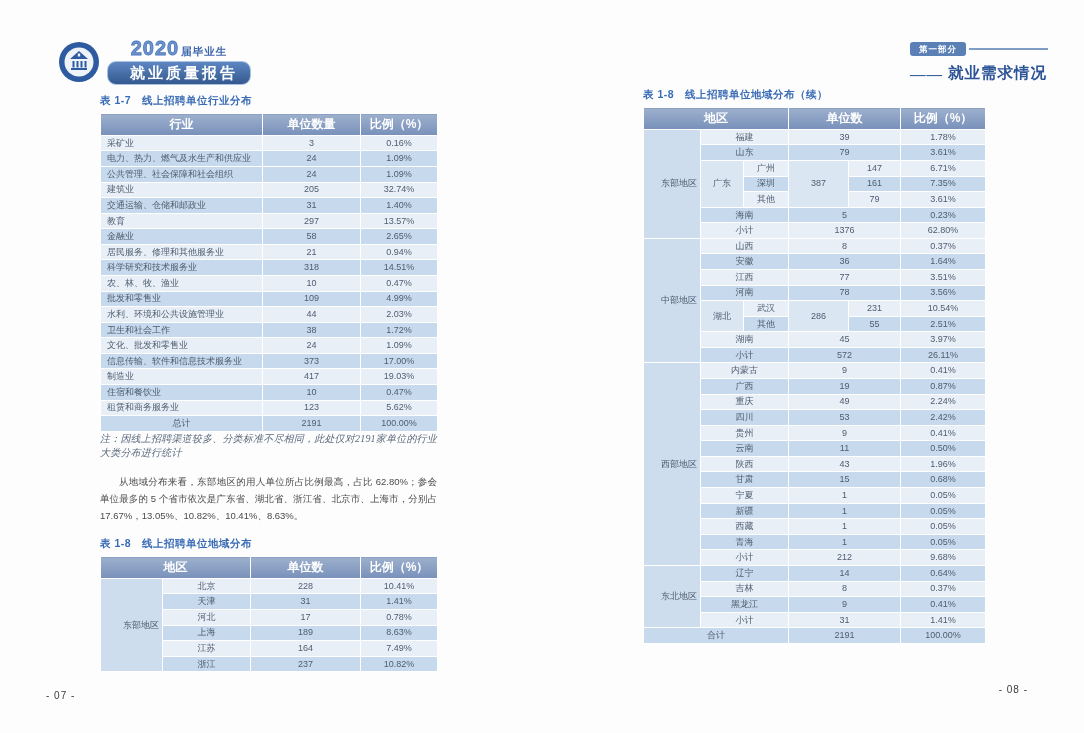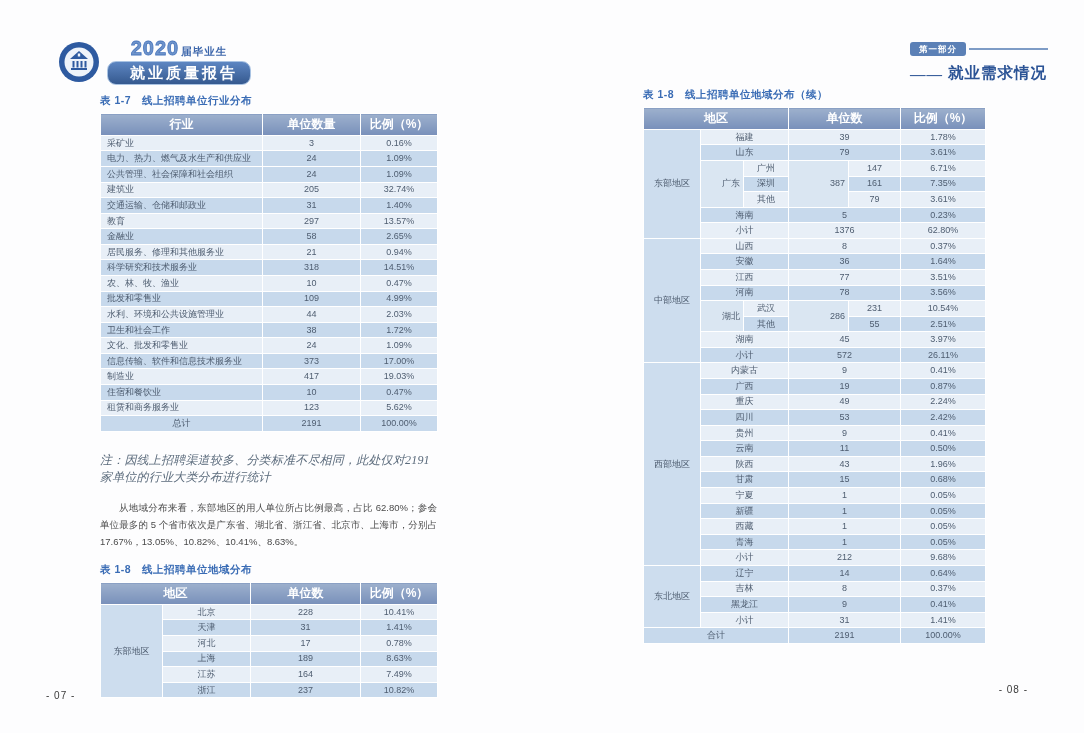--- a/index.html
+++ b/index.html
@@ -36,24 +36,24 @@
   .col-right{position:absolute;left:643px;top:88px;width:342px;}
   .tbl-title{text-align:left;color:#3a6cb5;font-weight:bold;font-size:10.5px;
     margin:0 0 5px 0;letter-spacing:0.5px;}
   table{border-collapse:collapse;width:100%;table-layout:fixed;}
   td,th{border:1.5px solid #fff;font-size:9px;color:#4e5d70;text-align:center;
     padding:1.9px 3px;line-height:1.2;overflow:hidden;white-space:nowrap;}
   th{background:linear-gradient(180deg,#9db0cd 0%,#7890ba 100%);color:#fff;
     font-weight:bold;font-size:12px;padding:3.2px 3px;}
   tr.rl>td{background:#e8eff7;}
   tr.rd>td{background:#c7d9ec;}
-  td.region{background:#cdddee !important;}
-  td.merge{background:#dae6f2 !important;text-align:right;}
+  td.region{background:#cdddee !important;text-align:right;}
+  td.merge{background:#dae6f2 !important;}
   .ind td.lft{text-align:left;padding-left:6px;}
-  .note{font-size:12px;color:#5b6b7c;font-style:italic;margin-top:20px;
+  .note{font-size:10px;color:#5b6b7c;font-style:italic;margin-top:0;
     font-family:"Liberation Serif","DejaVu Serif",serif;letter-spacing:0.2px;}
   .para{font-size:9.5px;color:#4a4a4a;line-height:1.8;text-indent:2em;
     margin-top:13px;text-align:justify;}
   .t2{margin-top:13px;}
   
   .pagenum{position:absolute;top:684px;font-size:10px;color:#3a3a3a;letter-spacing:1px;}
   .pagenum.pl{left:46px;margin-top:6px;}
   .pagenum.pr{right:56px;}
 </style>
 </head>

